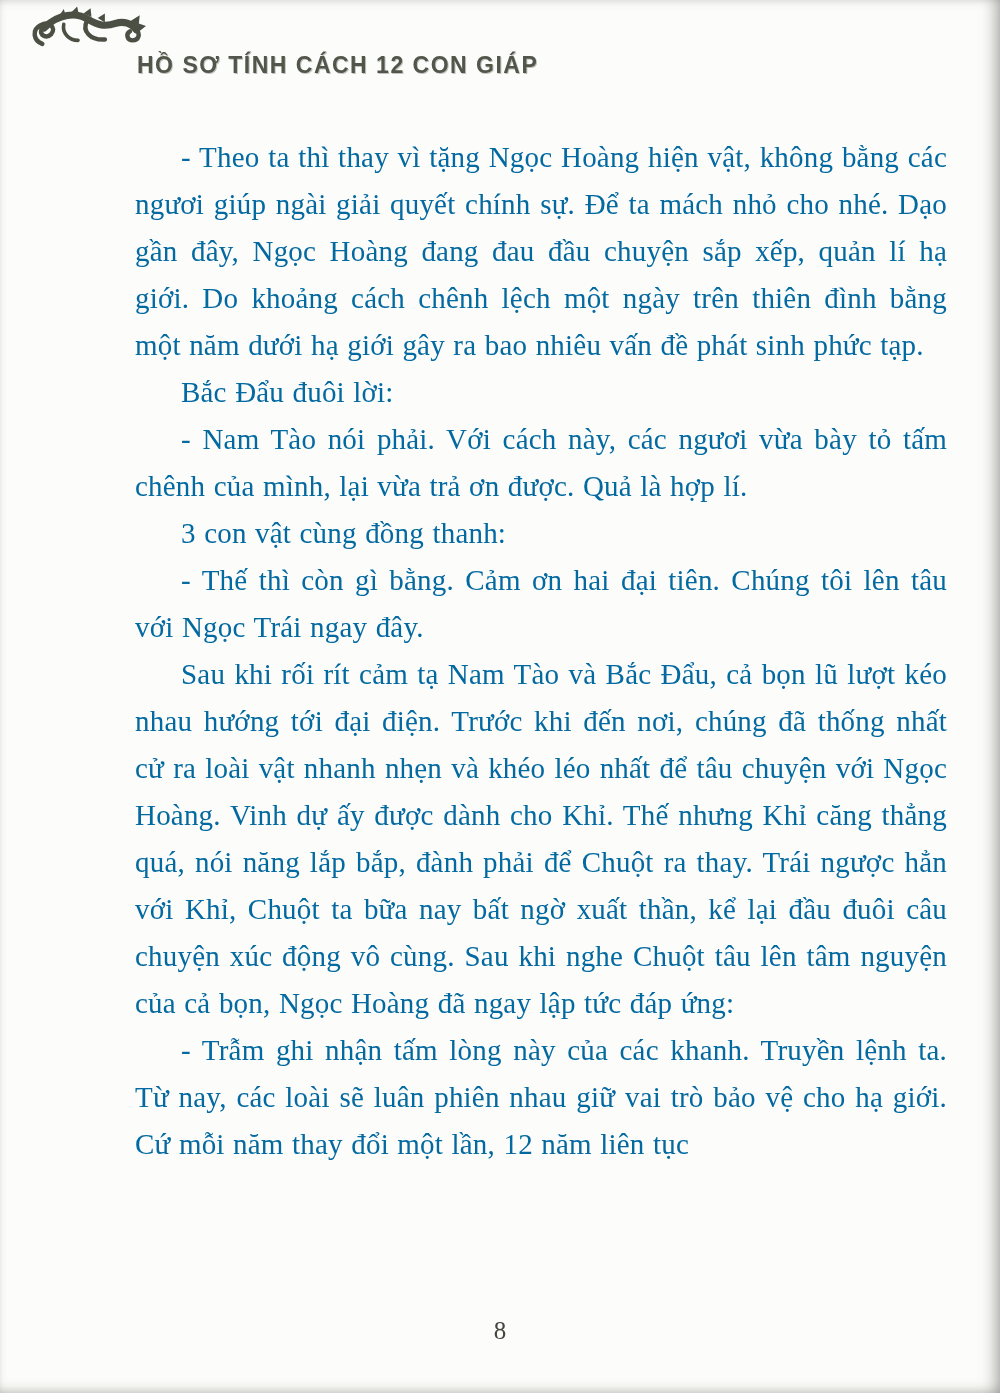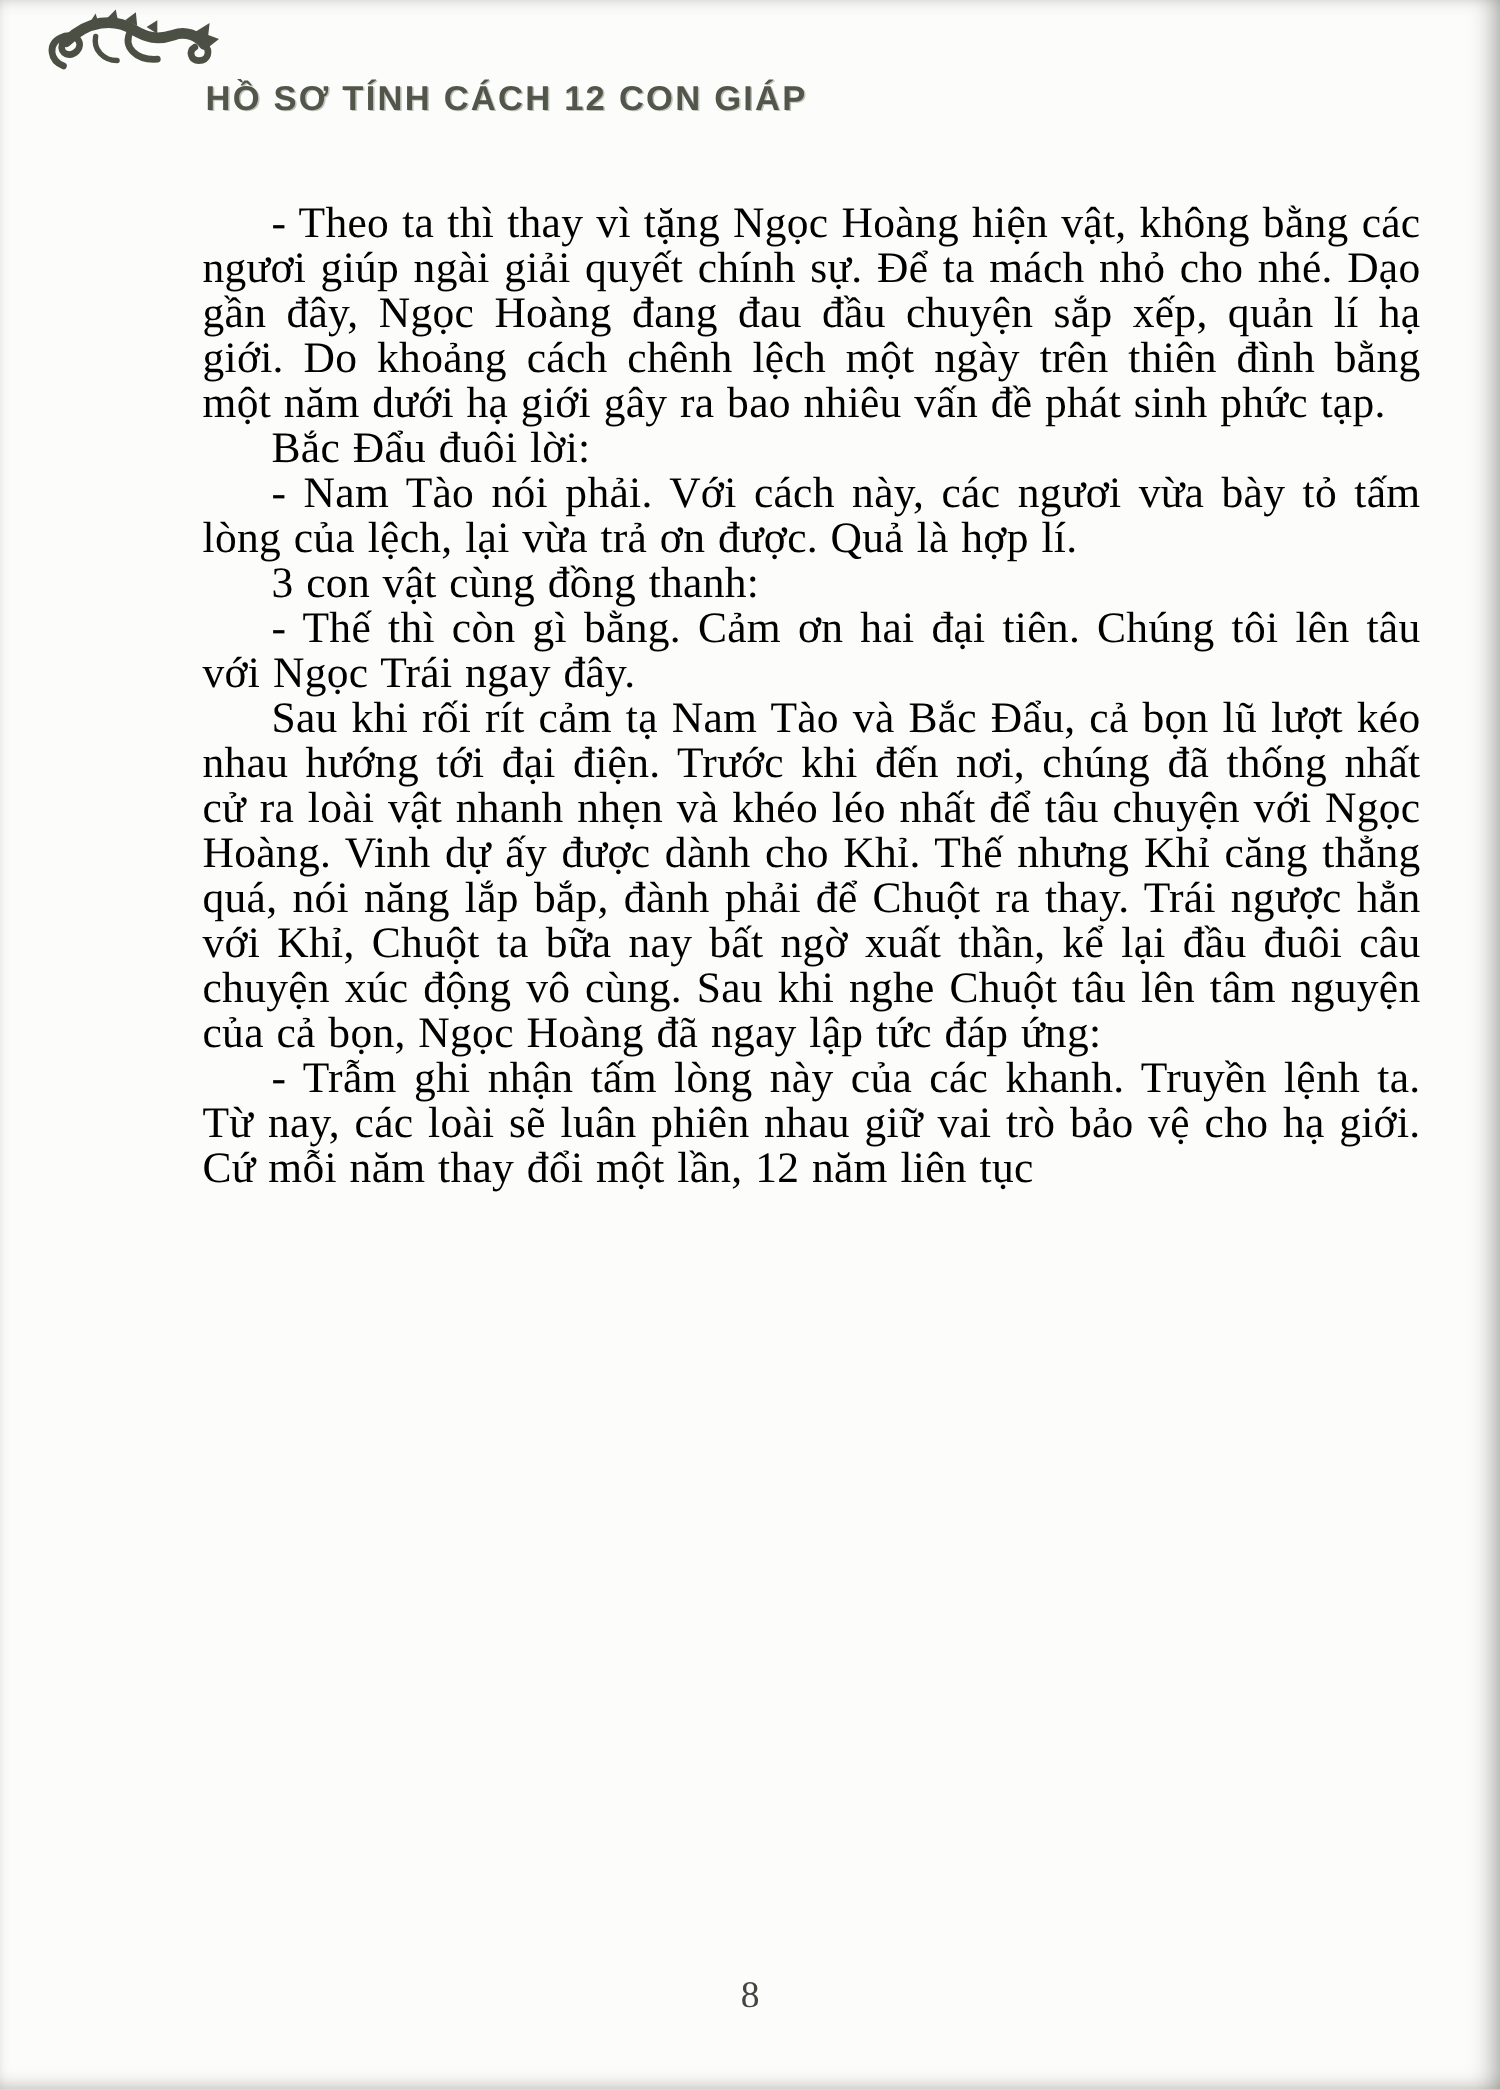--- a/index.html
+++ b/index.html
@@ -56,22 +56,22 @@
     position: absolute;
     top: 134px;
     left: 135px;
     width: 812px;
   }
   .page-body p {
     margin: 0;
     text-indent: 46px;
     text-align: justify;
     font-size: 29px;
-    line-height: 30px;
-    color: #000000;
+    line-height: 47px;
+    color: #0369a1;
     letter-spacing: 0.2px;
     word-spacing: 1px;
   }
   
   .page-footer {
     position: absolute;
     bottom: 48px;
     left: 0;
     right: 0;
     text-align: center;
@@ -111,21 +111,21 @@
 
         <path d="M112 18 l13 -8 -1 9 8 3 -9 7 -6 -3 z" fill="#4c5044"></path>
       </svg>
     </div>
     <h1 class="book-title">HỒ SƠ TÍNH CÁCH 12 CON GIÁP</h1>
   </header>
 
   <main class="page-body">
     <p>- Theo ta thì thay vì tặng Ngọc Hoàng hiện vật, không bằng các ngươi giúp ngài giải quyết chính sự. Để ta mách nhỏ cho nhé. Dạo gần đây, Ngọc Hoàng đang đau đầu chuyện sắp xếp, quản lí hạ giới. Do khoảng cách chênh lệch một ngày trên thiên đình bằng một năm dưới hạ giới gây ra bao nhiêu vấn đề phát sinh phức tạp.</p>
     <p>Bắc Đẩu đuôi lời:</p>
-    <p>- Nam Tào nói phải. Với cách này, các ngươi vừa bày tỏ tấm lòng của lệch, lại vừa trả ơn được. Quả là hợp lí.</p>
+    <p>- Nam Tào nói phải. Với cách này, các ngươi vừa bày tỏ tấm chênh của mình, lại vừa trả ơn được. Quả là hợp lí.</p>
     <p>3 con vật cùng đồng thanh:</p>
     <p>- Thế thì còn gì bằng. Cảm ơn hai đại tiên. Chúng tôi lên tâu với Ngọc Trái ngay đây.</p>
     <p>Sau khi rối rít cảm tạ Nam Tào và Bắc Đẩu, cả bọn lũ lượt kéo nhau hướng tới đại điện. Trước khi đến nơi, chúng đã thống nhất cử ra loài vật nhanh nhẹn và khéo léo nhất để tâu chuyện với Ngọc Hoàng. Vinh dự ấy được dành cho Khỉ. Thế nhưng Khỉ căng thẳng quá, nói năng lắp bắp, đành phải để Chuột ra thay. Trái ngược hẳn với Khỉ, Chuột ta bữa nay bất ngờ xuất thần, kể lại đầu đuôi câu chuyện xúc động vô cùng. Sau khi nghe Chuột tâu lên tâm nguyện của cả bọn, Ngọc Hoàng đã ngay lập tức đáp ứng:</p>
     <p>- Trẫm ghi nhận tấm lòng này của các khanh. Truyền lệnh ta. Từ nay, các loài sẽ luân phiên nhau giữ vai trò bảo vệ cho hạ giới. Cứ mỗi năm thay đổi một lần, 12 năm liên tục</p>
   </main>
 
   <footer class="page-footer">
     <span class="page-number">8</span>
   </footer>
 

